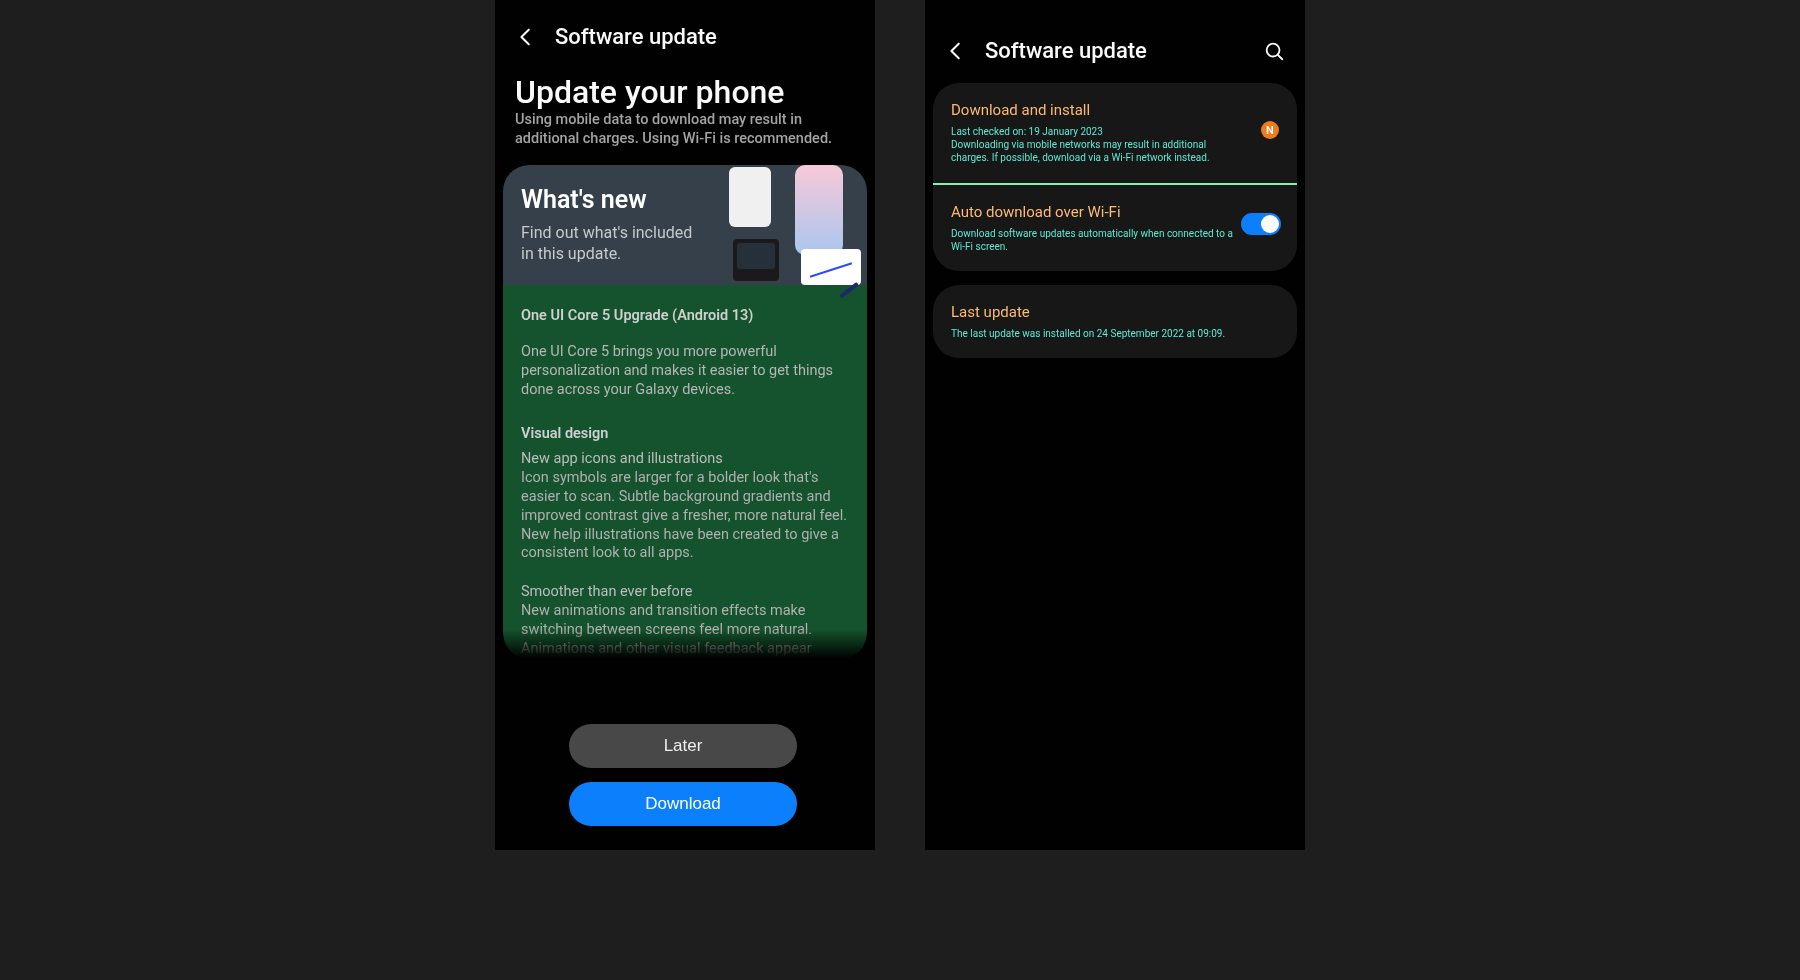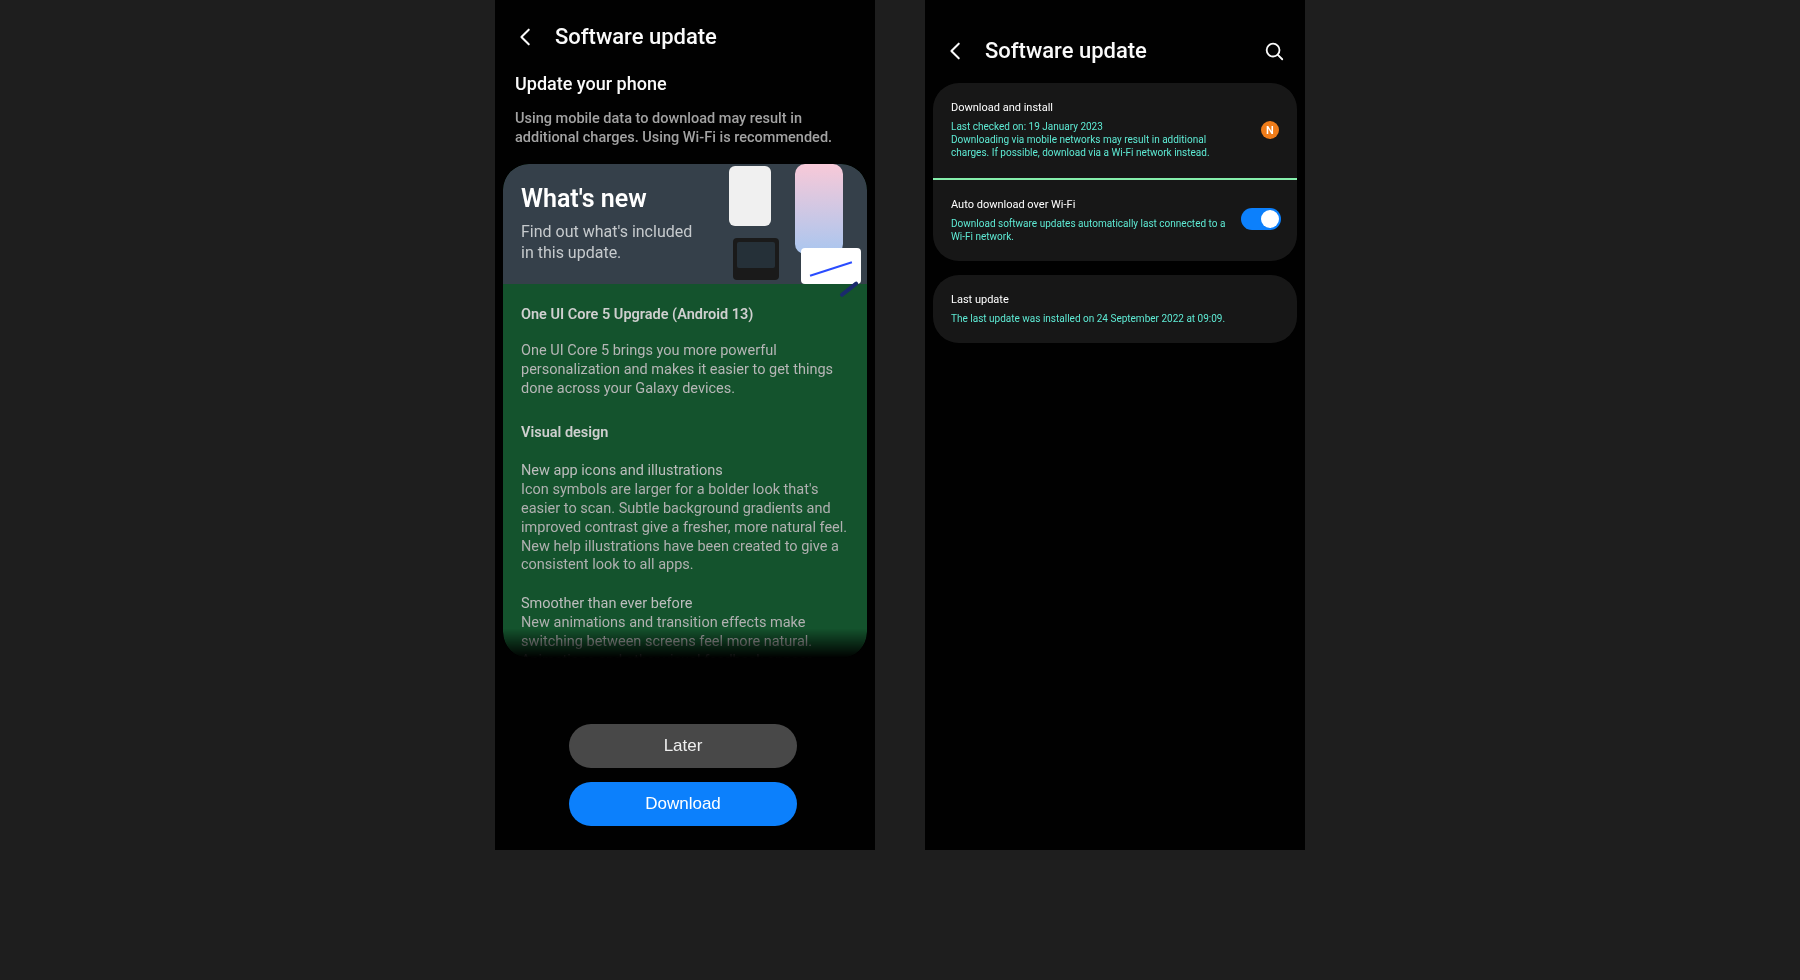--- a/index.html
+++ b/index.html
@@ -44,24 +44,24 @@
     width: 22px;
     height: 22px;
   }
   .search-icon svg { width: 100%; height: 100%; }
 
   
   .subhead {
     padding: 6px 20px 0 20px;
   }
   .subhead-title {
-    font-size: 18px;
+    font-size: 32px;
     font-weight: 500;
     color: #fafafa;
-    margin-bottom: 16px;
+    margin-bottom: 0;
   }
   .subhead-note {
     font-size: 14.5px;
     line-height: 1.3;
     color: #a3a3a3;
     font-weight: 500;
     margin-bottom: 16px;
   }
   .card {
     margin: 0 8px;
@@ -120,21 +120,21 @@
     margin-bottom: 18px;
   }
   .notes .p {
     color: #b6b6b6;
     line-height: 1.32;
     margin-bottom: 26px;
   }
   .notes .subsection {
     font-weight: 600;
     color: #cfcfcf;
-    margin-bottom: 21px;
+    margin-bottom: 8px;
   }
   .notes .feat-title {
     color: #bdbdbd;
     margin-bottom: 2px;
   }
   .notes .feat-body {
     color: #b0b0b0;
     line-height: 1.3;
     margin-bottom: 20px;
   }
@@ -193,23 +193,23 @@
     overflow: hidden;
   }
   .item {
     padding: 18px 18px 18px 18px;
     position: relative;
   }
   .item + .item {
     border-top: 2px solid #86efac;
   }
   .item-title {
-    font-size: 11px;
+    font-size: 15px;
     font-weight: 400;
-    color: #ffffff;
+    color: #fdba74;
     margin-bottom: 6px;
   }
   .item-sub {
     font-size: 10px;
     color: #5eead4;
     line-height: 1.32;
     max-width: 288px;
   }
   .badge-n {
     position: absolute;
@@ -318,21 +318,21 @@
 
   <div class="group">
     <div class="item">
       <div class="item-title">Download and install</div>
       <div class="item-sub" style="white-space:pre-line">Last checked on: 19 January 2023
 Downloading via mobile networks may result in additional charges. If possible, download via a Wi-Fi network instead.</div>
       <div class="badge-n">N</div>
     </div>
     <div class="item">
       <div class="item-title">Auto download over Wi-Fi</div>
-      <div class="item-sub">Download software updates automatically last connected to a Wi-Fi network.</div>
+      <div class="item-sub">Download software updates automatically when connected to a Wi-Fi screen.</div>
       <div class="toggle"></div>
     </div>
   </div>
 
   <div class="group">
     <div class="item">
       <div class="item-title">Last update</div>
       <div class="item-sub">The last update was installed on 24 September 2022 at 09:09.</div>
     </div>
   </div>

